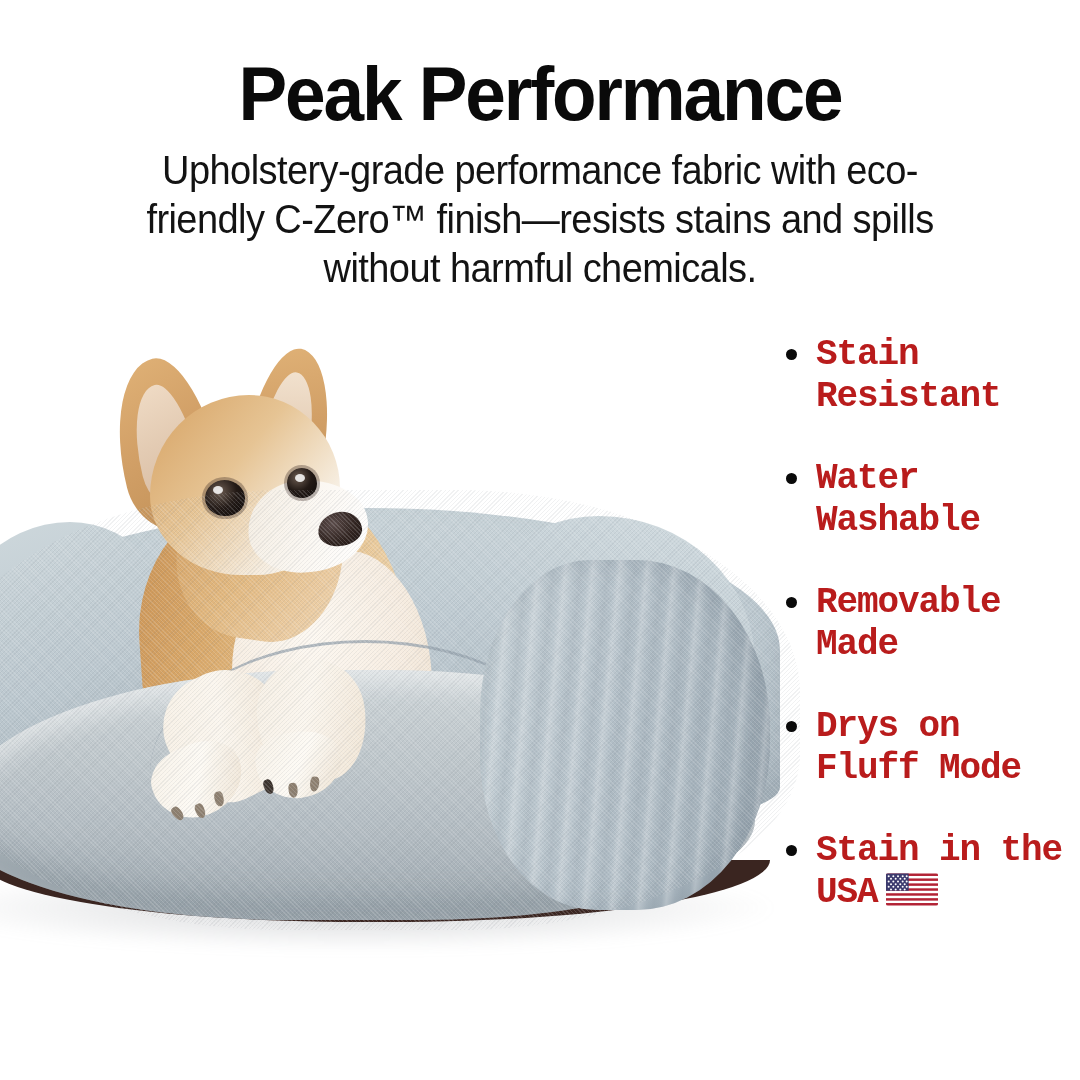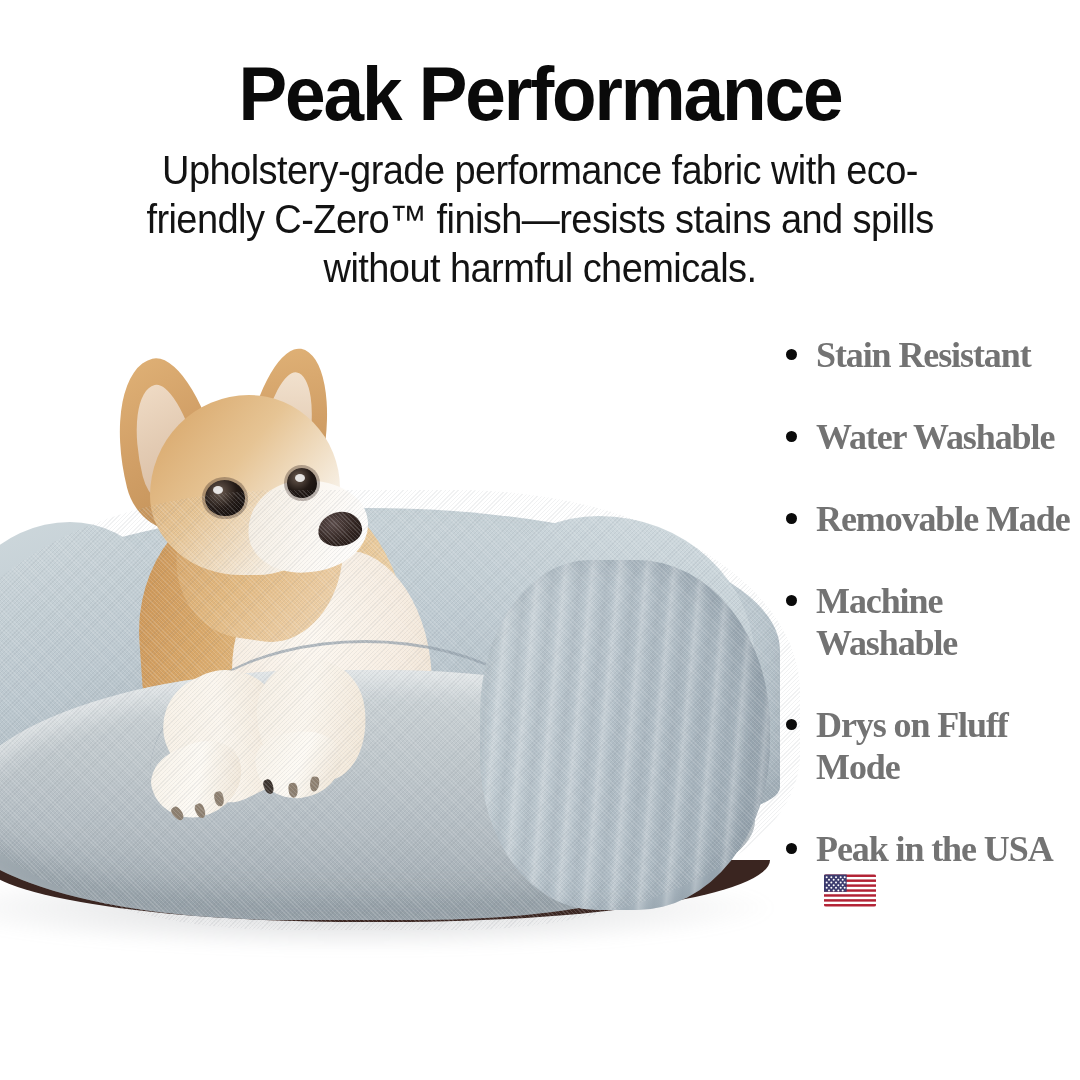--- a/index.html
+++ b/index.html
@@ -54,26 +54,26 @@
   .features {
     position: absolute;
     left: 778px;
     top: 334px;
     width: 302px;
   }
   .feature {
     position: relative;
     padding-left: 38px;
     margin-bottom: 40px;
-    font-family: Liberation Serif, serif;
+    font-family: Liberation Mono, monospace;
     font-weight: 700;
     font-size: 36px;
     line-height: 42px;
     letter-spacing: -1.1px;
-    color: #737373;
+    color: #b91c1c;
   }
   .feature:last-child { margin-bottom: 0; }
   .feature .dot {
     position: absolute;
     left: 8px;
     top: 15px;
     width: 11px;
     height: 11px;
     border-radius: 50%;
     background: #0a0a0a;
@@ -452,33 +452,29 @@
     <div class="feature">
       <span class="dot"></span>
       <span>Water Washable</span>
     </div>
 
     <div class="feature">
       <span class="dot"></span>
       <span>Removable Made</span>
     </div>
 
-    <div class="feature">
-      <span class="dot"></span>
-      <span>Machine Washable</span>
-    </div>
 
     <div class="feature">
       <span class="dot"></span>
       <span>Drys on Fluff Mode</span>
     </div>
 
     <div class="feature">
       <span class="dot"></span>
-      <span>Peak in the</span>
+      <span>Stain in the</span>
       <span>USA</span><span class="flag">
         <svg viewBox="0 0 78 48" width="52" height="33" aria-hidden="true">
           <rect x="0" y="0" width="78" height="48" fill="#ffffff"></rect>
           <rect x="0" y="0" width="78" height="3.7" fill="#b22234"></rect>
           <rect x="0" y="7.4" width="78" height="3.7" fill="#b22234"></rect>
           <rect x="0" y="14.8" width="78" height="3.7" fill="#b22234"></rect>
           <rect x="0" y="22.2" width="78" height="3.7" fill="#b22234"></rect>
           <rect x="0" y="29.6" width="78" height="3.7" fill="#b22234"></rect>
           <rect x="0" y="37" width="78" height="3.7" fill="#b22234"></rect>
           <rect x="0" y="44.3" width="78" height="3.7" fill="#b22234"></rect>

